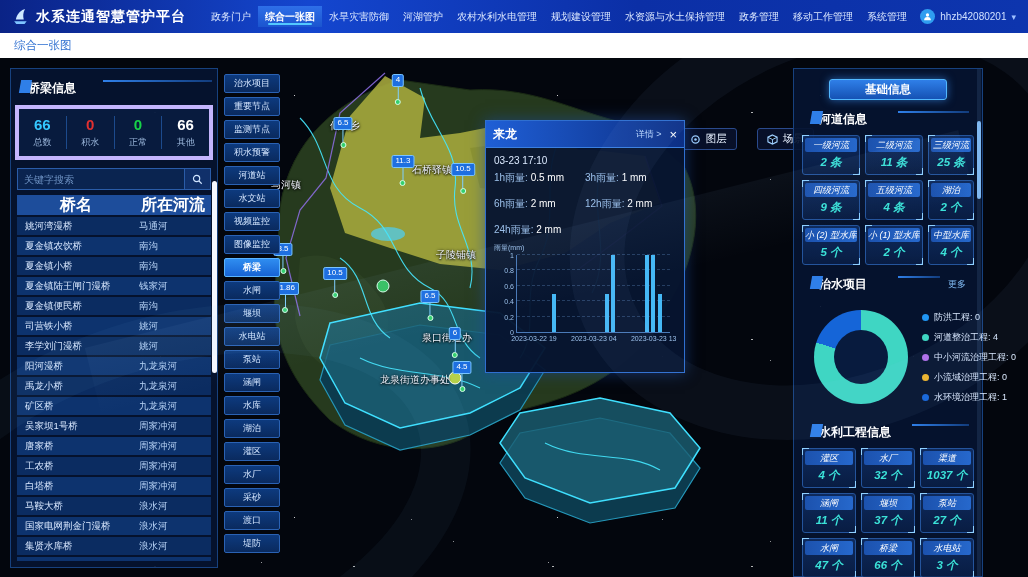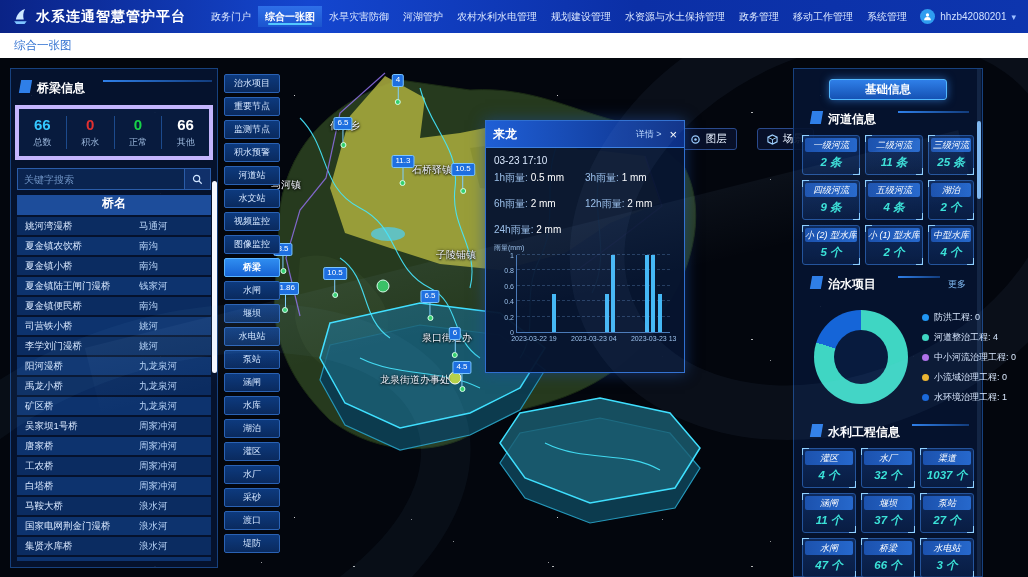--- a/index.html
+++ b/index.html
@@ -44,39 +44,39 @@
   .m-dot{width:6px;height:6px;border-radius:50%;background:#35d06f;border:1px solid #d8ffe8;}
 
   
   #map-controls{position:absolute;left:576px;top:22px;display:flex;gap:20px;z-index:8;margin-top:48px;}
   .ctrl-btn{height:22px;display:flex;align-items:center;gap:5px;padding:0 9px;background:rgba(9,18,46,.88);
     border:1px solid #2a4a8c;border-radius:3px;color:#e8f1ff;font-size:10.5px;cursor:pointer;white-space:nowrap;}
   .ctrl-btn svg{width:11px;height:11px;}
 
   
   .panel{position:absolute;background:rgba(5,19,48,.93);border:1px solid #17417e;z-index:10;}
-  .sec-header{position:relative;height:22px;margin-top:8px;padding-left:26px;display:flex;align-items:center;color:#fff;font-size:12px;font-weight:bold;}
+  .sec-header{position:relative;height:22px;margin-top:8px;padding-left:17px;display:flex;align-items:center;color:#fff;font-size:12px;font-weight:bold;}
   .sec-header::before{content:'';position:absolute;left:9px;top:3px;width:11px;height:13px;background:#2f7fe8;transform:skewX(-10deg);}
   .sec-line{position:absolute;top:3px;right:5px;height:2px;background:linear-gradient(90deg,#2f7fe8,#123c7c);}
   .sec-more{margin-left:auto;margin-right:8px;color:#7fb8f0;font-size:9px;font-weight:normal;cursor:pointer;}
 
   
   #bridge-panel{left:10px;top:10px;width:208px;height:500px;}
   #stats-row{display:flex;margin:6px 4px 0 4px;border:4px solid #c4b5fd;background:rgba(10,34,74,.6);padding:7px 0;}
   .stat{flex:1;text-align:center;border-right:1px solid #1c4a8c;}
   .stat:last-child{border-right:none;}
   .stat-v{font-size:15px;font-weight:bold;line-height:1.2;}
   .stat-l{font-size:9px;color:#9cb8dc;margin-top:2px;}
   #search-box{display:flex;margin:8px 6px 0 6px;height:22px;border:1px solid #2a5ca8;background:#0a2450;}
   #search-input{flex:1;background:transparent;border:none;outline:none;color:#cfe4ff;font-size:10px;padding:0 6px;}
   #search-input::placeholder{color:#6f93c4;}
   #search-btn{width:26px;border-left:1px solid #2a5ca8;display:flex;align-items:center;justify-content:center;cursor:pointer;background:#10306a;}
   #search-btn svg{width:11px;height:11px;}
   #bridge-table{position:absolute;left:6px;right:6px;top:126px;bottom:6px;overflow:hidden;}
-  #thead{display:flex;height:20px;background:#1d4d9b;color:#fff;font-size:12px;font-weight:bold;align-items:center;flex-direction:column;}
+  #thead{display:flex;height:20px;background:#1d4d9b;color:#fff;font-size:16px;font-weight:bold;align-items:center;}
   .tc1{flex:0 0 118px;padding-left:8px;overflow:hidden;white-space:nowrap;}
   .tc2{flex:1;padding-left:4px;overflow:hidden;white-space:nowrap;}
   #thead .tc1{text-align:center;padding-left:0;}
   #thead .tc2{text-align:center;padding-left:0;}
   .trow{display:flex;height:18px;margin-top:2px;align-items:center;font-size:9.5px;color:#d9e8ff;cursor:pointer;}
   .trow:nth-child(odd){background:#0b2c61;}
   .trow:nth-child(even){background:#0d336e;}
   .trow .tc2{color:#b9d4f7;}
   #left-scroll{position:absolute;right:0;top:112px;width:5px;height:192px;background:#f5f8ff;border-radius:3px;z-index:11;cursor:pointer;}
 

